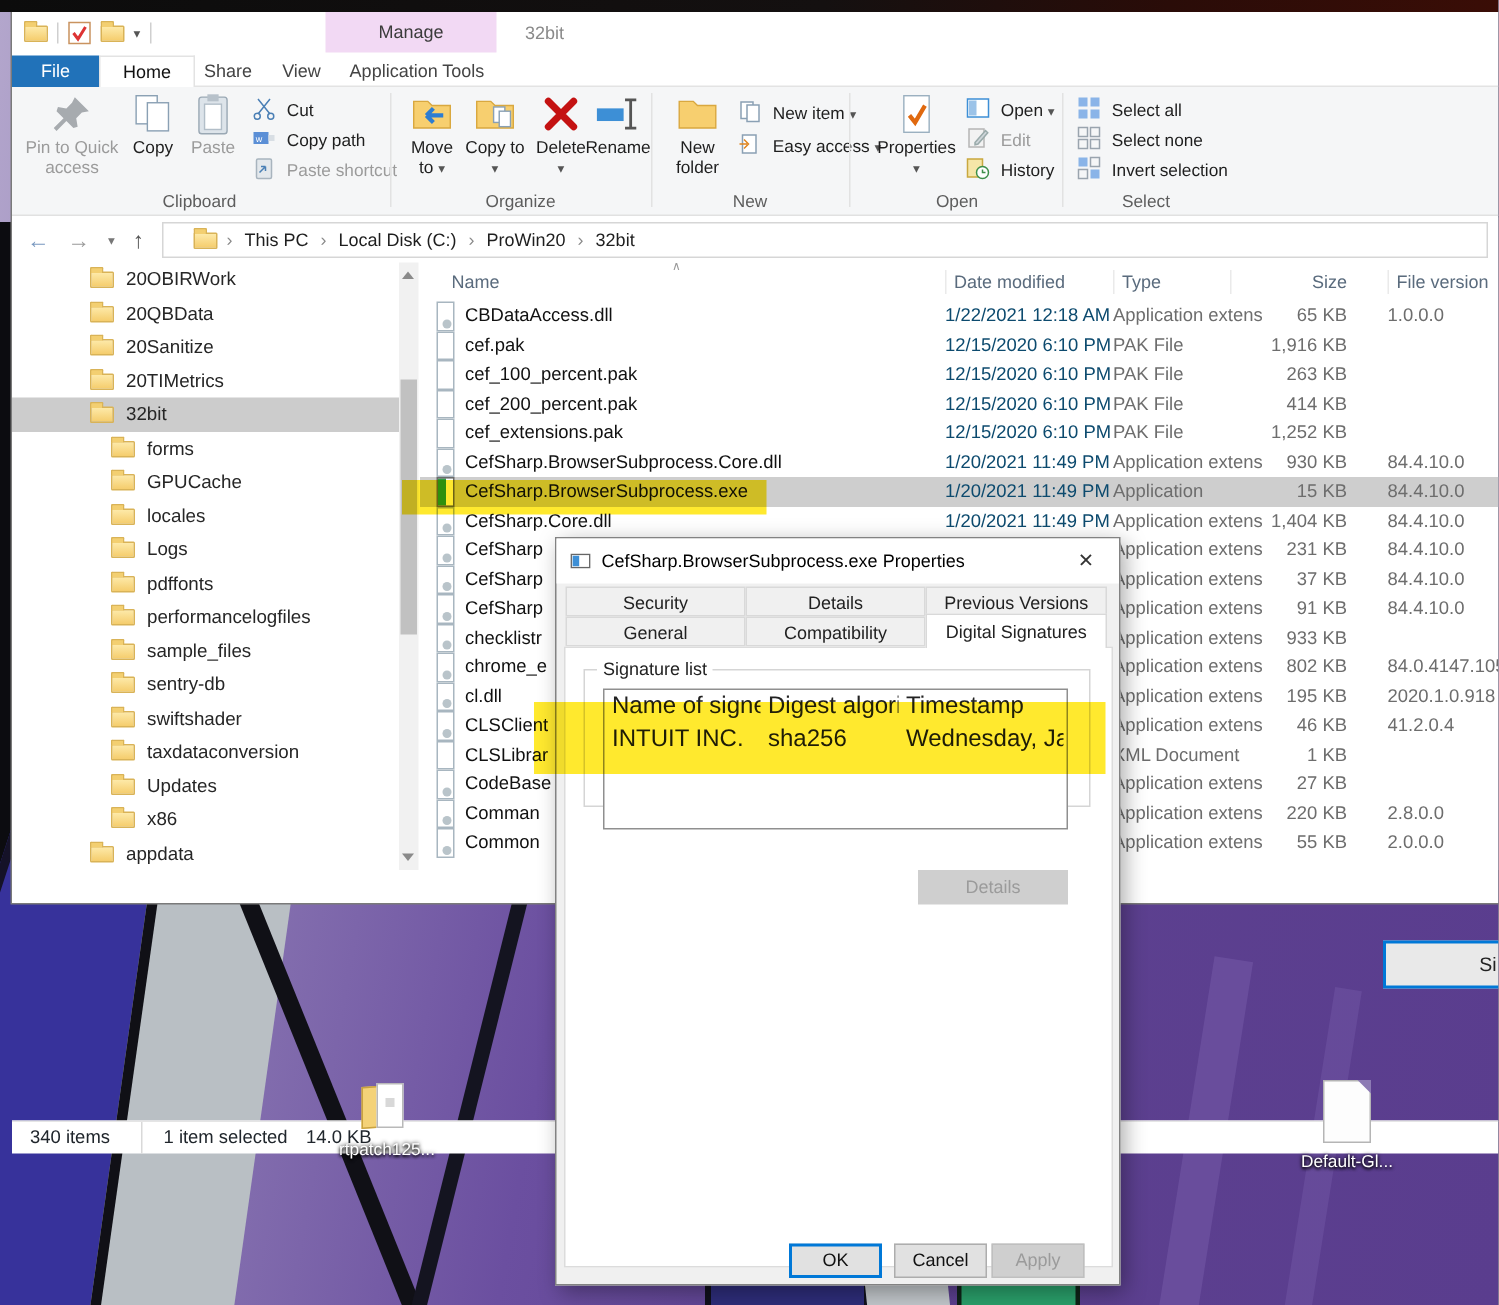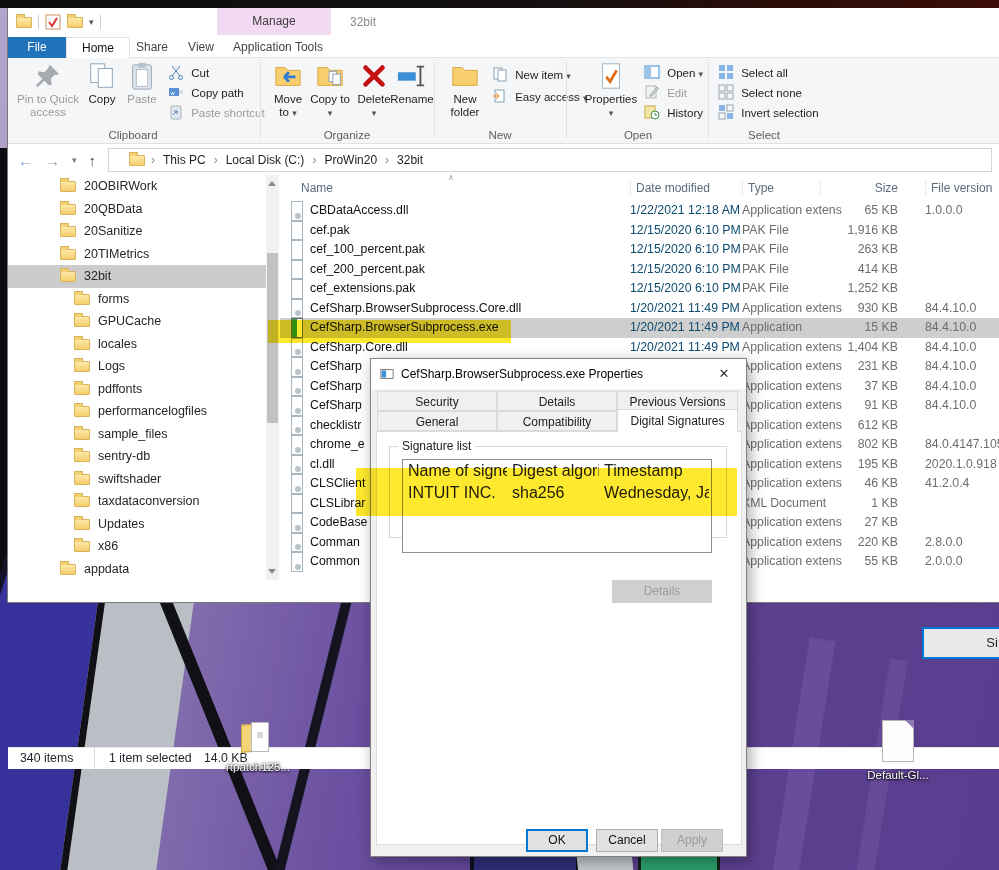--- a/index.html
+++ b/index.html
@@ -539,21 +539,21 @@
             <span class="c-date"></span>
             <span class="c-type">Application extens...</span>
             <span class="c-size">91 KB</span>
             <span class="c-ver">84.4.10.0</span>
           </div>
           <div class="frow ico-dll">
             <span class="fico"></span>
             <span class="c-name">checklistr</span>
             <span class="c-date"></span>
             <span class="c-type">Application extens...</span>
-            <span class="c-size">612 KB</span>
+            <span class="c-size">933 KB</span>
             <span class="c-ver"></span>
           </div>
           <div class="frow ico-dll">
             <span class="fico"></span>
             <span class="c-name">chrome_e</span>
             <span class="c-date"></span>
             <span class="c-type">Application extens...</span>
             <span class="c-size">802 KB</span>
             <span class="c-ver">84.0.4147.105</span>
           </div>

